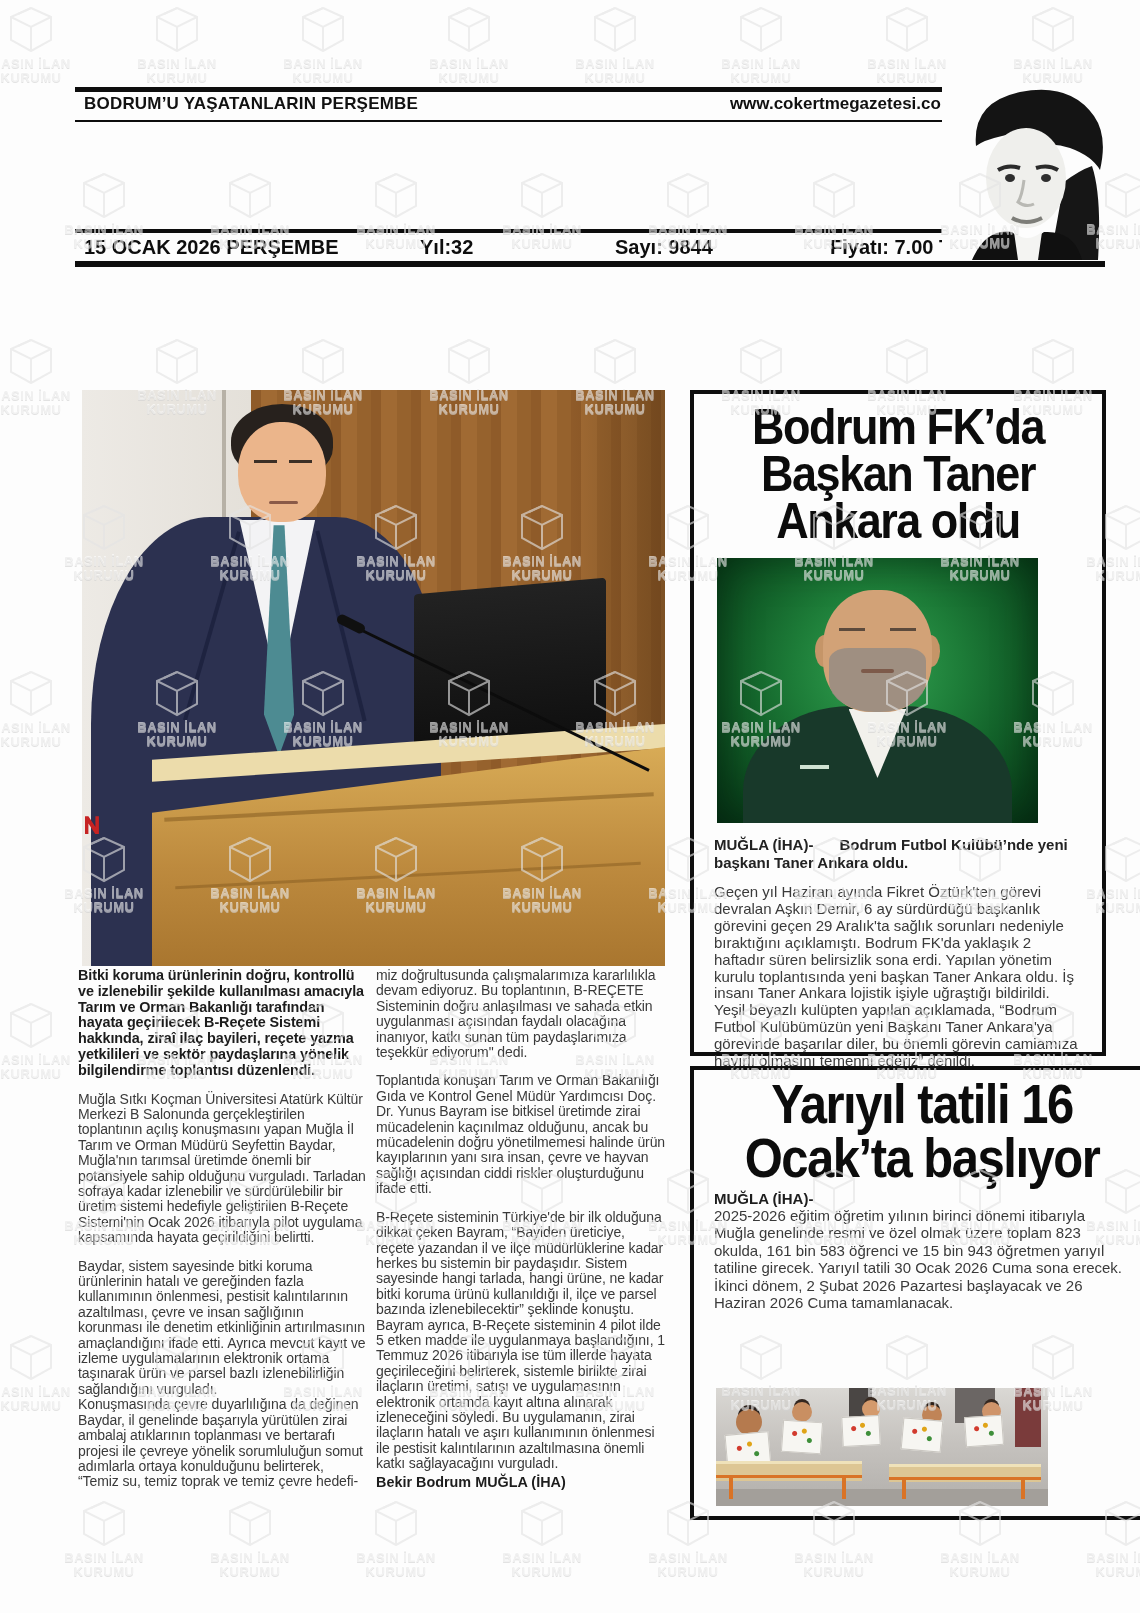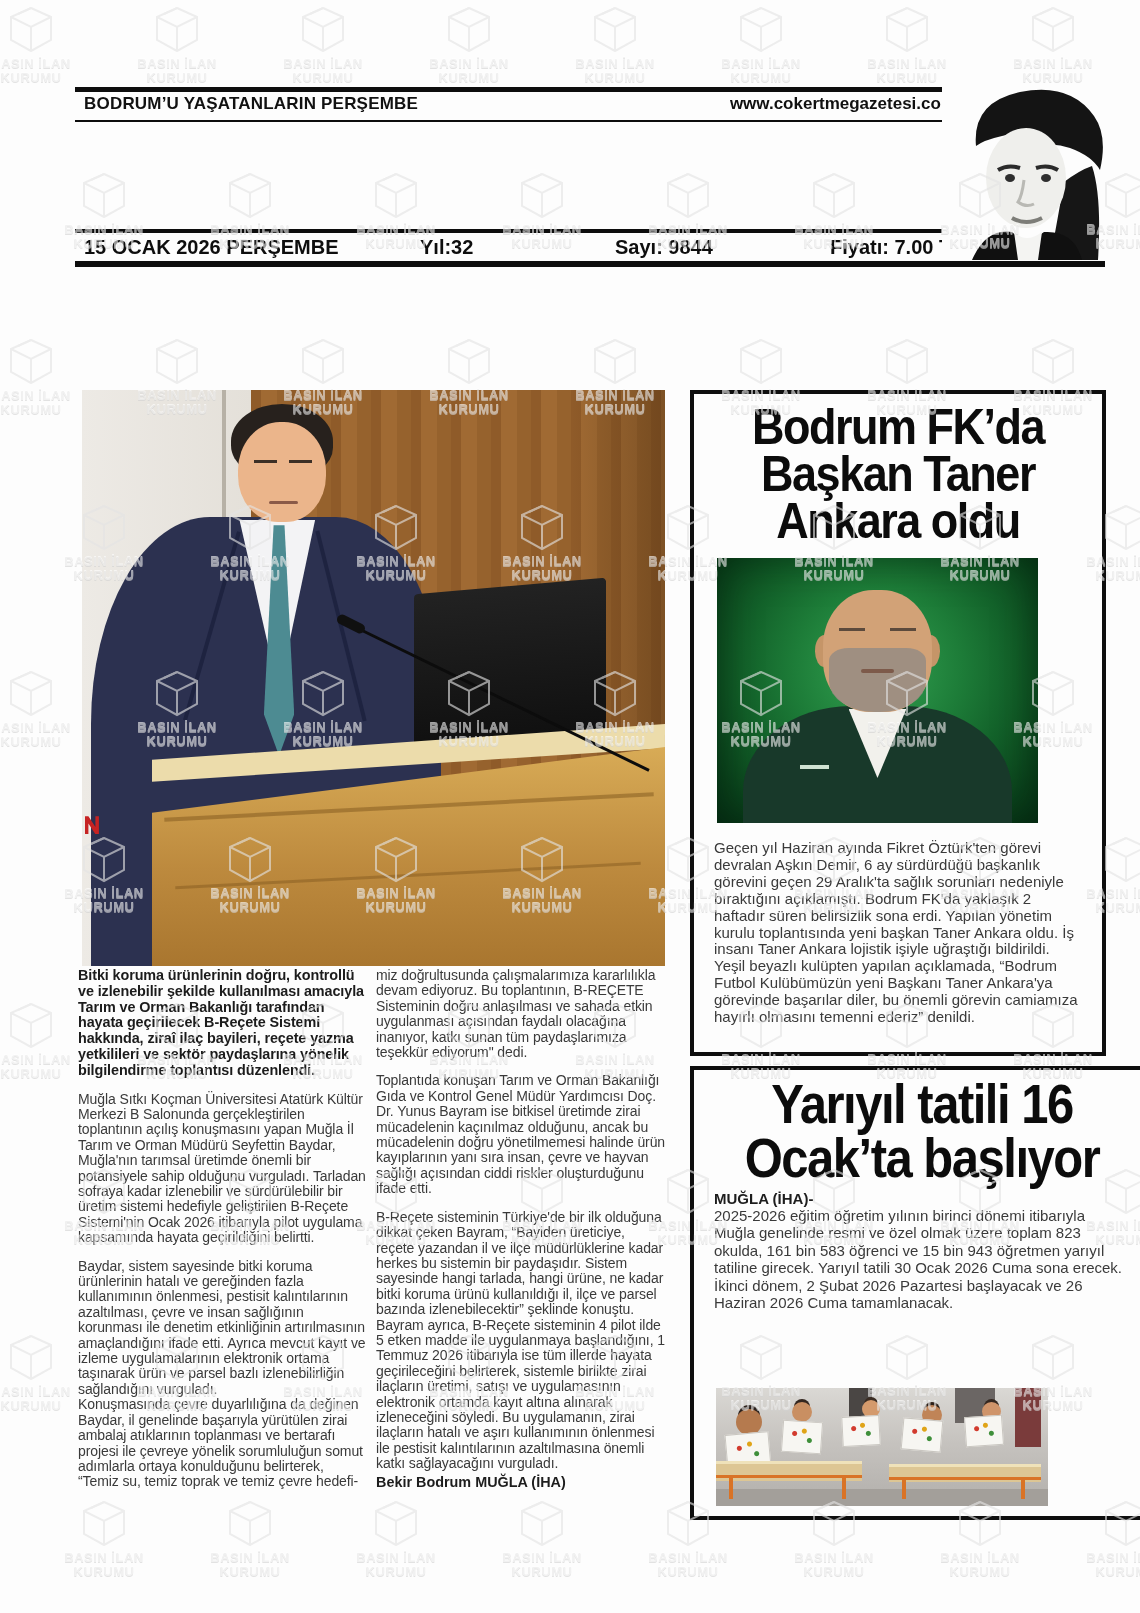--- a/index.html
+++ b/index.html
@@ -215,20 +215,23 @@
     <div class="pp g-pocket"></div>
     <div class="pp g-ear1"></div>
     <div class="pp g-ear2"></div>
     <div class="pp g-head"></div>
     <div class="pp g-beard"></div>
     <div class="pp g-brow1"></div>
     <div class="pp g-brow2"></div>
     <div class="pp g-mouth"></div>
   </div>
   <div class="abs" style="left:694px;top:828px;width:408px;z-index:5;">
+    <div class="caption">
+      <span class="dl">MUĞLA (İHA)-</span><span>Bodrum Futbol Kulübü’nde yeni başkanı Taner Ankara oldu.</span>
+    </div>
     <div class="boxtext">
       <p class="first">Geçen yıl Haziran ayında Fikret Öztürk'ten görevi devralan Aşkın Demir, 6 ay sürdürdüğü başkanlık görevini geçen 29 Aralık'ta sağlık sorunları nedeniyle bıraktığını açıklamıştı. Bodrum FK'da yaklaşık 2 haftadır süren belirsizlik sona erdi. Yapılan yönetim kurulu toplantısında yeni başkan Taner Ankara oldu. İş insanı Taner Ankara lojistik işiyle uğraştığı bildirildi.</p>
       <p>Yeşil beyazlı kulüpten yapılan açıklamada, “Bodrum Futbol Kulübümüzün yeni Başkanı Taner Ankara'ya görevinde başarılar diler, bu önemli görevin camiamıza hayırlı olmasını temenni ederiz” denildi.</p>
     </div>
   </div>
 
   <div class="nbox" id="box2">
     <div class="boxhead">
       <span>Yarıyıl tatili 16</span>
       <span>Ocak’ta başlıyor</span>

